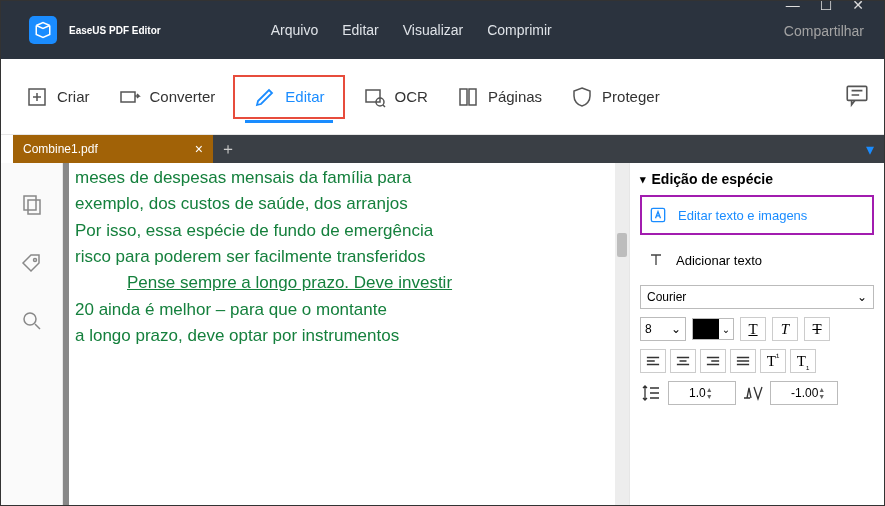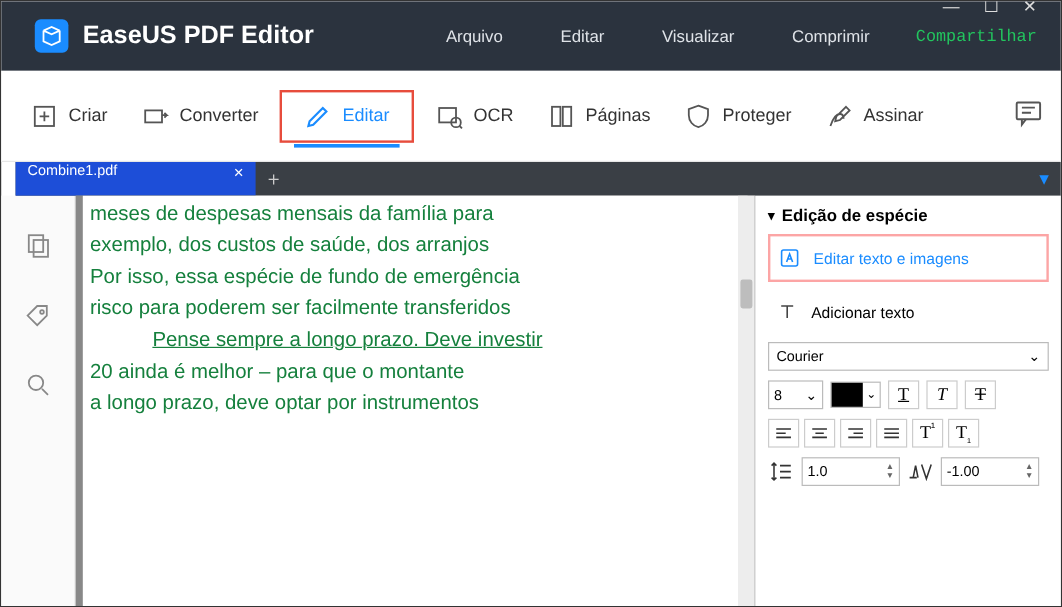--- a/index.html
+++ b/index.html
@@ -2,42 +2,42 @@
 <html><head>
 <meta charset="utf-8">
 <style>
 * { margin: 0; padding: 0; box-sizing: border-box; font-family: "Segoe UI", Arial, sans-serif; }
 body { width: 885px; height: 506px; background: #fff; overflow: hidden; border: 1px solid #333; position: relative; }
 
 
 .titlebar { height: 58px; background: #2b333e; color: #fff; display: flex; align-items: center; padding: 0 20px 0 28px; }
 .logo { width: 28px; height: 28px; background: #1a8cff; border-radius: 5px; display: flex; align-items: center; justify-content: center; margin-right: 12px; }
 .logo svg { width: 18px; height: 18px; }
-.app-name { font-size: 21px; font-weight: 600; flex: 0 0 auto; }
-.menu { display: flex; gap: 48px; margin-left: 110px; }
+.app-name { font-size: 10px; font-weight: 600; flex: 0 0 auto; }
+.menu { display: flex; gap: 24px; margin-left: 110px; }
 .menu-item { font-size: 14px; color: #dfe3e8; cursor: pointer; }
 .spacer { flex: 1; }
 .win-controls { display: flex; gap: 20px; align-items: flex-start; color: #ddd; margin-top:-24px; }
 .win-controls span { cursor: pointer; font-size: 14px; }
-.share-label { color:#22c55e; font-size:14px; margin-top:10px; margin-left:6px;font-family:Liberation Mono, monospace; }
+.share-label { color:#a3a3a3; font-size:14px; margin-top:10px; margin-left:6px; }
 
 
 .toolbar { height: 76px; background: #fff; display: flex; align-items: center; padding: 0 14px; gap: 8px; border-bottom: 1px solid #e6e6e6; }
 .tbtn { display: flex; align-items: center; gap: 8px; padding: 6px 10px; font-size: 15px; color: #333; cursor: pointer; position: relative; }
 .tbtn svg { width: 24px; height: 24px; }
 .tbtn.highlighted { border: 2px solid #e74c3c; padding: 8px 18px; }
 .tbtn.highlighted::after { content:""; position:absolute; left:10px; right:10px; bottom:-6px; height:3px; background:#1a8cff; }
 .tbtn.highlighted svg { stroke:#1a8cff; }
 .tbtn.highlighted span { color:#1a8cff; }
 .toolbar-end { margin-left: auto; display: flex; align-items: center; }
 .comment-icon svg { width:26px; height:26px; }
 
 
 .tabrow { height: 28px; background: #3a3f45; display: flex; align-items: stretch; position: relative; margin-left: 12px; margin-right: 0; }
-.tab { background: #1d4ed8; color: #fff; font-size: 12px; display: flex; align-items: flex-start; padding: 0 10px; min-width: 200px; position: relative; }
+.tab { background: #a16207; color: #fff; font-size: 12px; display: flex; align-items: center; padding: 0 10px; min-width: 200px; position: relative; }
 .tab .close { margin-left: auto; font-size: 14px; cursor: pointer; }
 .addtab { width: 30px; display:flex; align-items:center; justify-content:center; color:#ccc; cursor:pointer; }
 .tabrow .drop { margin-left:auto; color:#1a8cff; padding:0 10px; display:flex; align-items:center; cursor:pointer; }
 
 
 .main { display: flex; height: calc(506px - 58px - 66px - 28px); }
 .sidebar { width: 62px; background: #fafafa; border-right: 1px solid #e6e6e6; display:flex; flex-direction:column; align-items:center; padding-top:30px; gap:34px; }
 .sidebar svg { width:24px; height:24px; stroke:#888; cursor:pointer; }
 
 .docwrap { flex: 1; position: relative; overflow: hidden; background:#888; }
@@ -48,37 +48,37 @@
 .vscroll .thumb { position:absolute; left:2px; right:2px; top:70px; height:24px; background:#bdbdbd; border-radius:2px; }
 .hscroll { position:absolute; left:6px; right:18px; bottom:0; height:12px; background:#ededed; }
 .hscroll .thumb { position:absolute; top:2px; bottom:2px; left:0; width:200px; background:#bdbdbd; border-radius:2px; }
 
 
 .panel { width: 255px; background:#fff; border-left:1px solid #e6e6e6; padding: 8px 10px; font-size:13px; display:flex; flex-direction:column; gap:8px; overflow:hidden; }
 .panel-title { font-weight:600; font-size:14px; display:flex; align-items:center; gap:6px; }
 .panel-title .caret { font-size:11px; }
 .opt { display:flex; align-items:center; gap:10px; padding:7px 6px; cursor:pointer; }
 .opt svg { width:20px; height:20px; }
-.opt.active { border:2px solid #fca5a5; color:#1a8cff; padding:8px 6px; }
+.opt.active { border:2px solid #a21caf; color:#1a8cff; padding:8px 6px; }
 .opt.active svg { stroke:#1a8cff; }
 .section-label { font-size:13px; color:#555; margin-top:6px; }
 .select { border:1px solid #bbb; height:24px; display:flex; align-items:center; padding:0 6px; font-size:12px; justify-content:space-between; cursor:pointer; background:#fff; }
 .row { display:flex; gap:6px; align-items:center; }
 .small-select { border:1px solid #bbb; height:24px; width:46px; display:flex; align-items:center; justify-content:space-between; padding:0 4px; font-size:12px; cursor:pointer; }
 .color-swatch { width:42px; height:22px; border:1px solid #bbb; display:flex; cursor:pointer; }
 .color-swatch .c { width:26px; background:#000; }
 .color-swatch .arr { flex:1; display:flex; align-items:center; justify-content:center; font-size:10px; }
 .fmt-btn { width:26px; height:24px; border:1px solid #ccc; display:flex; align-items:center; justify-content:center; font-family:"Times New Roman",serif; font-size:15px; cursor:pointer; background:#fff; }
 .fmt-row { display:flex; gap:4px; }
 .underline { text-decoration: underline; }
 .italic { font-style: italic; }
 .strike { text-decoration: line-through; }
 .sup { font-size:10px; position:relative; }
 .align-ico { width:14px; height:12px; }
-.spin { border:1px solid #bbb; height:24px; width:82px; display:flex; align-items:center; padding:0 4px; font-size:12px; justify-content:space-between; cursor:pointer; }
+.spin { border:1px solid #bbb; height:24px; width:68px; display:flex; align-items:center; padding:0 20px; font-size:12px; justify-content:flex-start; cursor:pointer; }
 .spin .arrows { display:flex; flex-direction:column; font-size:7px; line-height:7px; color:#666; }
 .spacing-ico { width:22px; display:flex; align-items:center; justify-content:center; }
 </style>
 </head>
 <body>
 
 <div class="titlebar">
   <div class="logo">
     <svg viewBox="0 0 24 24" fill="none" stroke="#fff" stroke-width="2">
         <path d="M3 6l9 4 9-4M3 6v12l9 4 9-4V6M3 6l9-4 9 4"></path>
@@ -136,26 +136,20 @@
         <rect x="4" y="4" width="7" height="16"></rect>
         <rect x="13" y="4" width="7" height="16"></rect>
       </svg>
     <span>Páginas</span>
   </div>
   <div class="tbtn">
     <svg viewBox="0 0 24 24" fill="none" stroke="#555" stroke-width="1.5">
         <path d="M12 3l8 3v5c0 5-3.5 9-8 10-4.5-1-8-5-8-10V6l8-3z"></path>
       </svg>
     <span>Proteger</span>
-  </div>
-  <div class="tbtn">
-    <svg viewBox="0 0 24 24" fill="none" stroke="#555" stroke-width="1.5">
-        <path d="M4 20c2-6 4-10 8-10 2 0 3 2 3 4M17 4l3 3-8 8-4 1 1-4 8-8z"></path>
-      </svg>
-    <span>Assinar</span>
   </div>
   <div class="toolbar-end">
     <div class="comment-icon">
       <svg viewBox="0 0 24 24" fill="none" stroke="#555" stroke-width="1.5">
           <rect x="3" y="4" width="18" height="13" rx="1"></rect>
           <path d="M7 8h10M7 12h7M10 17l-3 4v-4"></path>
         </svg>
     </div>
   </div>
 </div>

